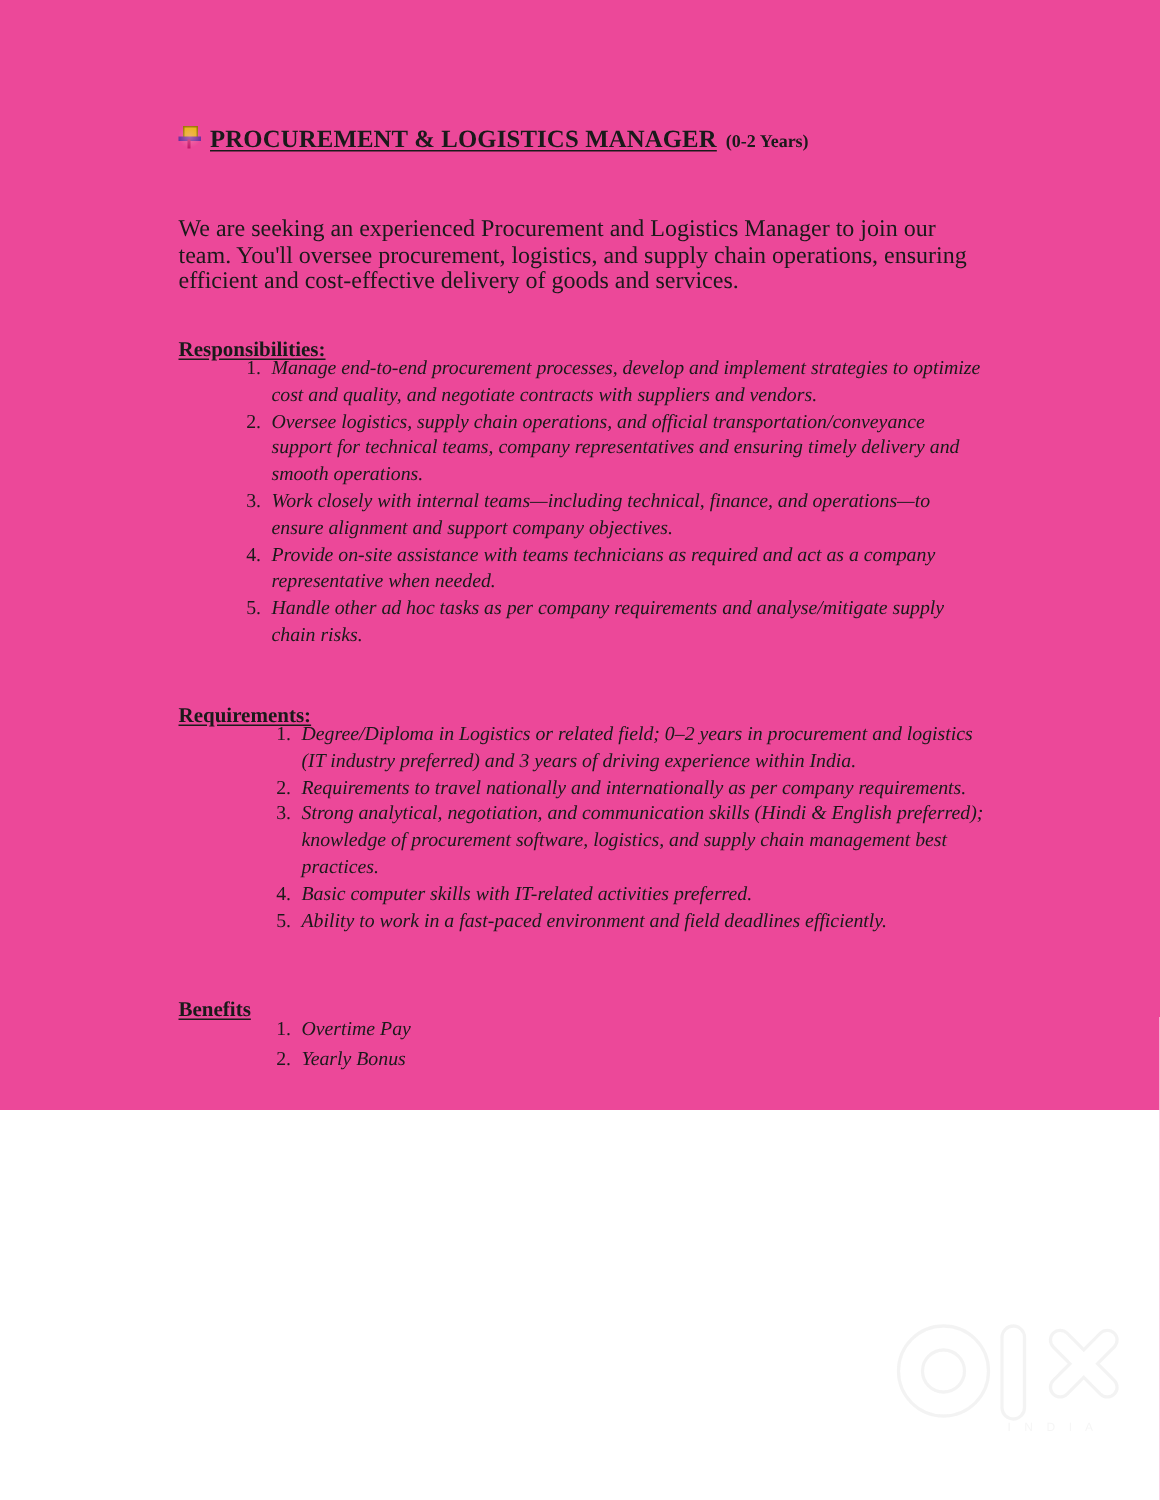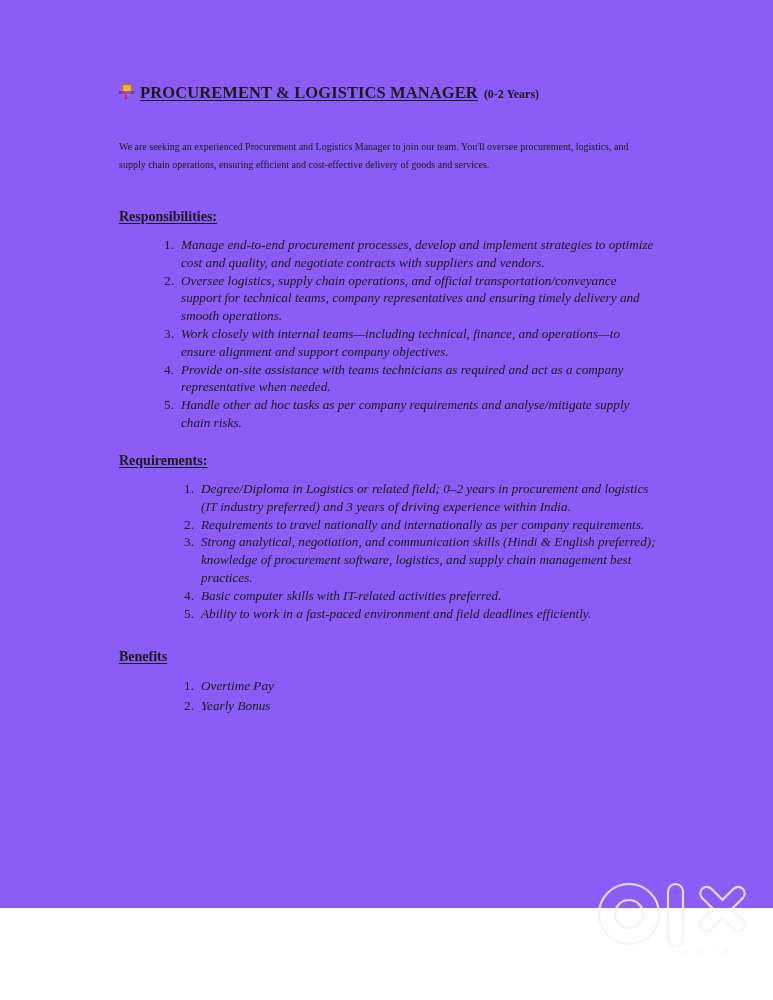--- a/index.html
+++ b/index.html
@@ -12,22 +12,22 @@
     height: 1000px;
     overflow: hidden;
     font-family: "Liberation Serif", "DejaVu Serif", serif;
     color: #1a1a1a;
     position: relative;
   }
 
   .page {
     position: relative;
     width: 773px;
-    height: 908px;
-    background: #8b5cf6;
+    height: 740px;
+    background: #ec4899;
   }
 
   
   .title-row {
     position: absolute;
     left: 119px;
     top: 83px;
     display: flex;
     align-items: baseline;
     gap: 6px;
@@ -85,33 +85,34 @@
     font-size: 12px;
     font-weight: bold;
   }
 
   
   .intro {
     position: absolute;
     left: 119px;
     top: 128px;
     width: 530px;
-    font-size: 10px;
+    font-size: 16px;
     line-height: 17.6px;
     text-align: left;
   }
 
   
   .section-heading {
     position: absolute;
     left: 119px;
     font-size: 14px;
     font-weight: bold;
     text-decoration: underline;
     text-underline-offset: 2px;
+    margin-top: 17px;
   }
   #heading-responsibilities { top: 209px; }
   #heading-requirements     { top: 453px; }
   #heading-benefits         { top: 649px; }
 
   
   ol.doc-list {
     position: absolute;
     margin: 0;
     padding: 0;

